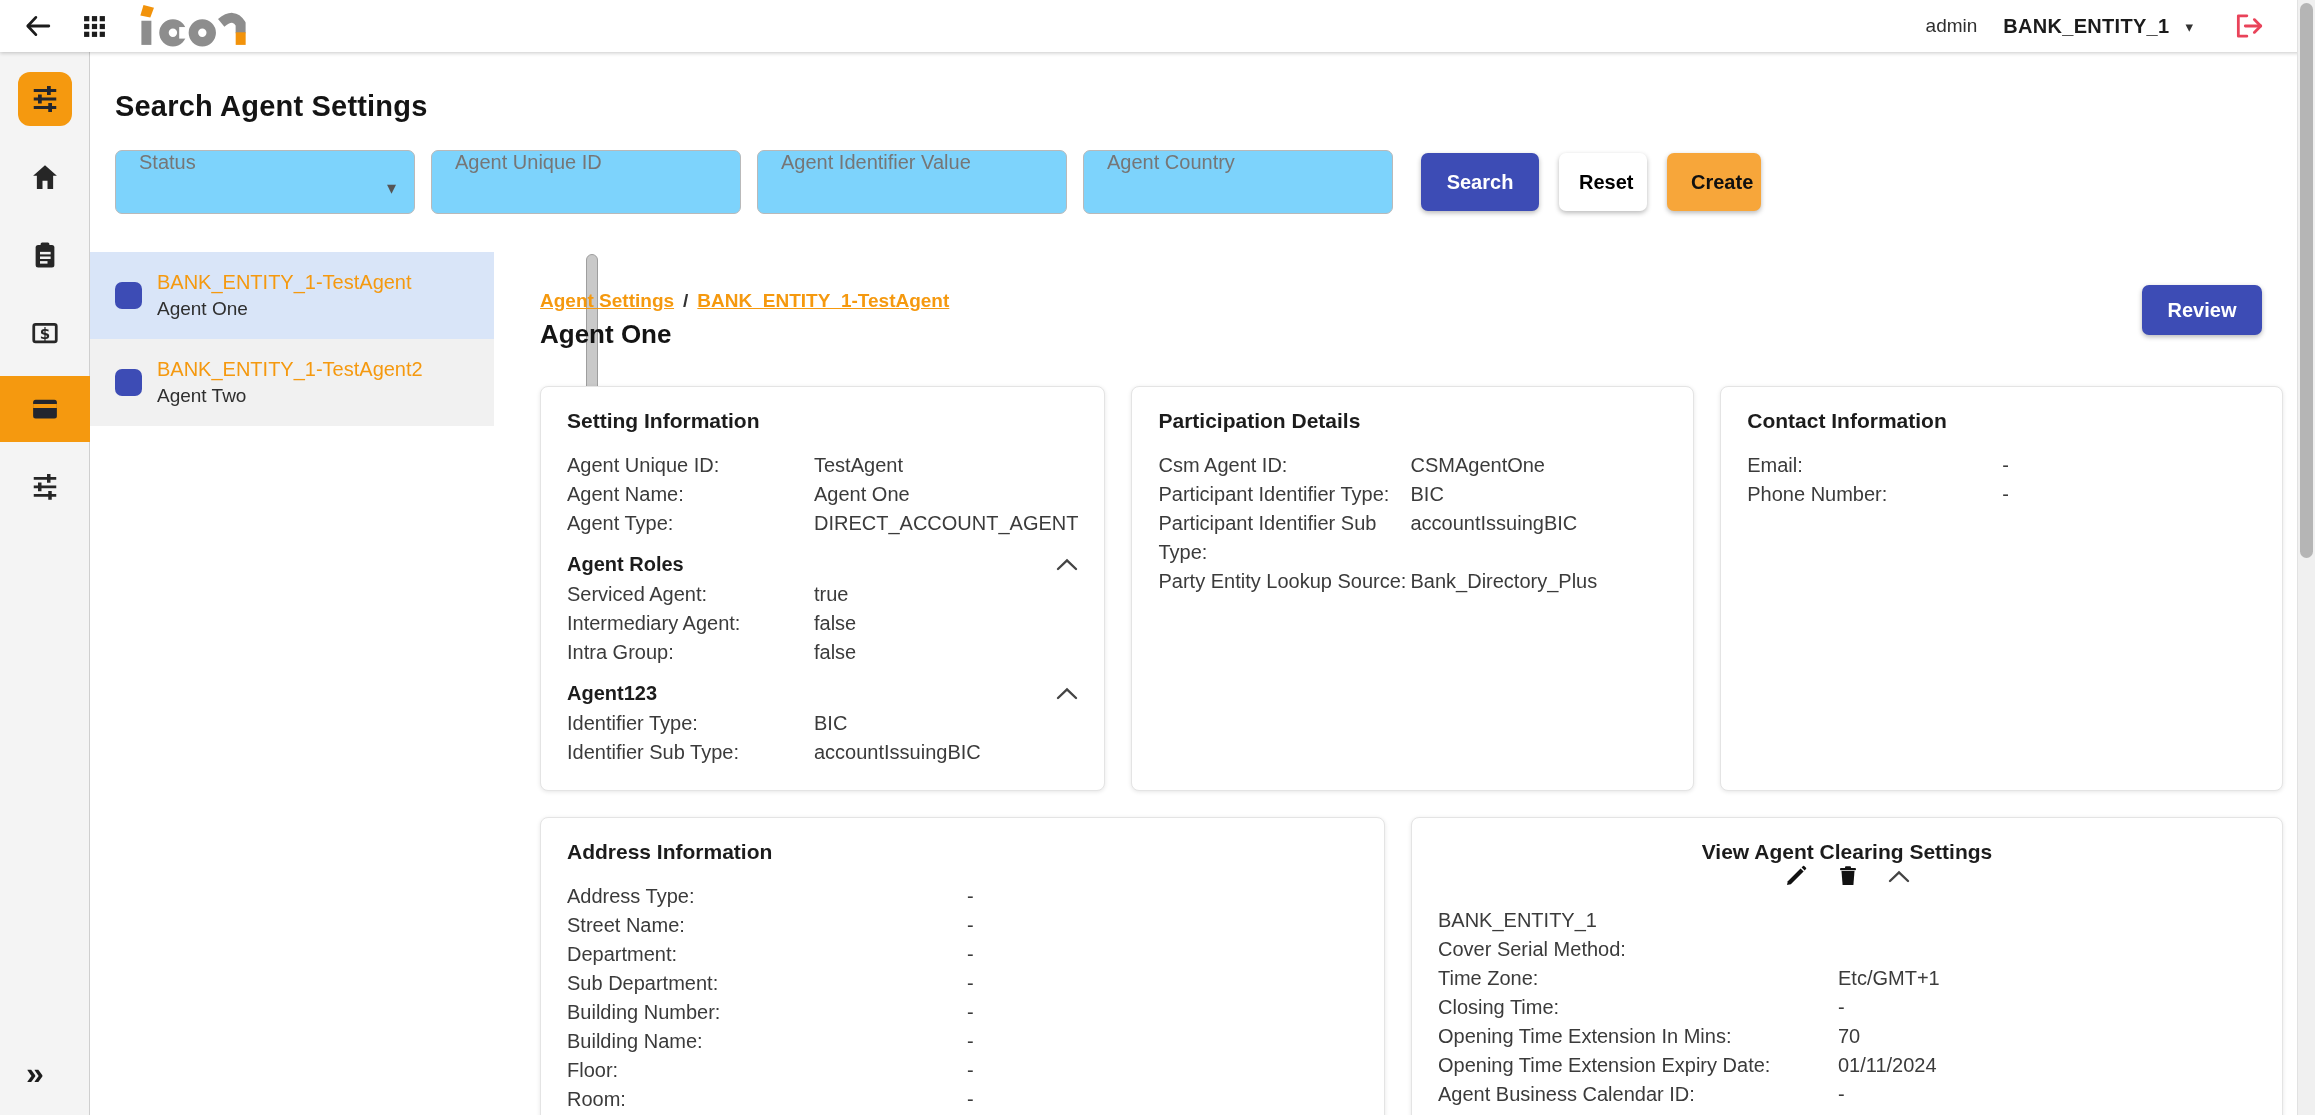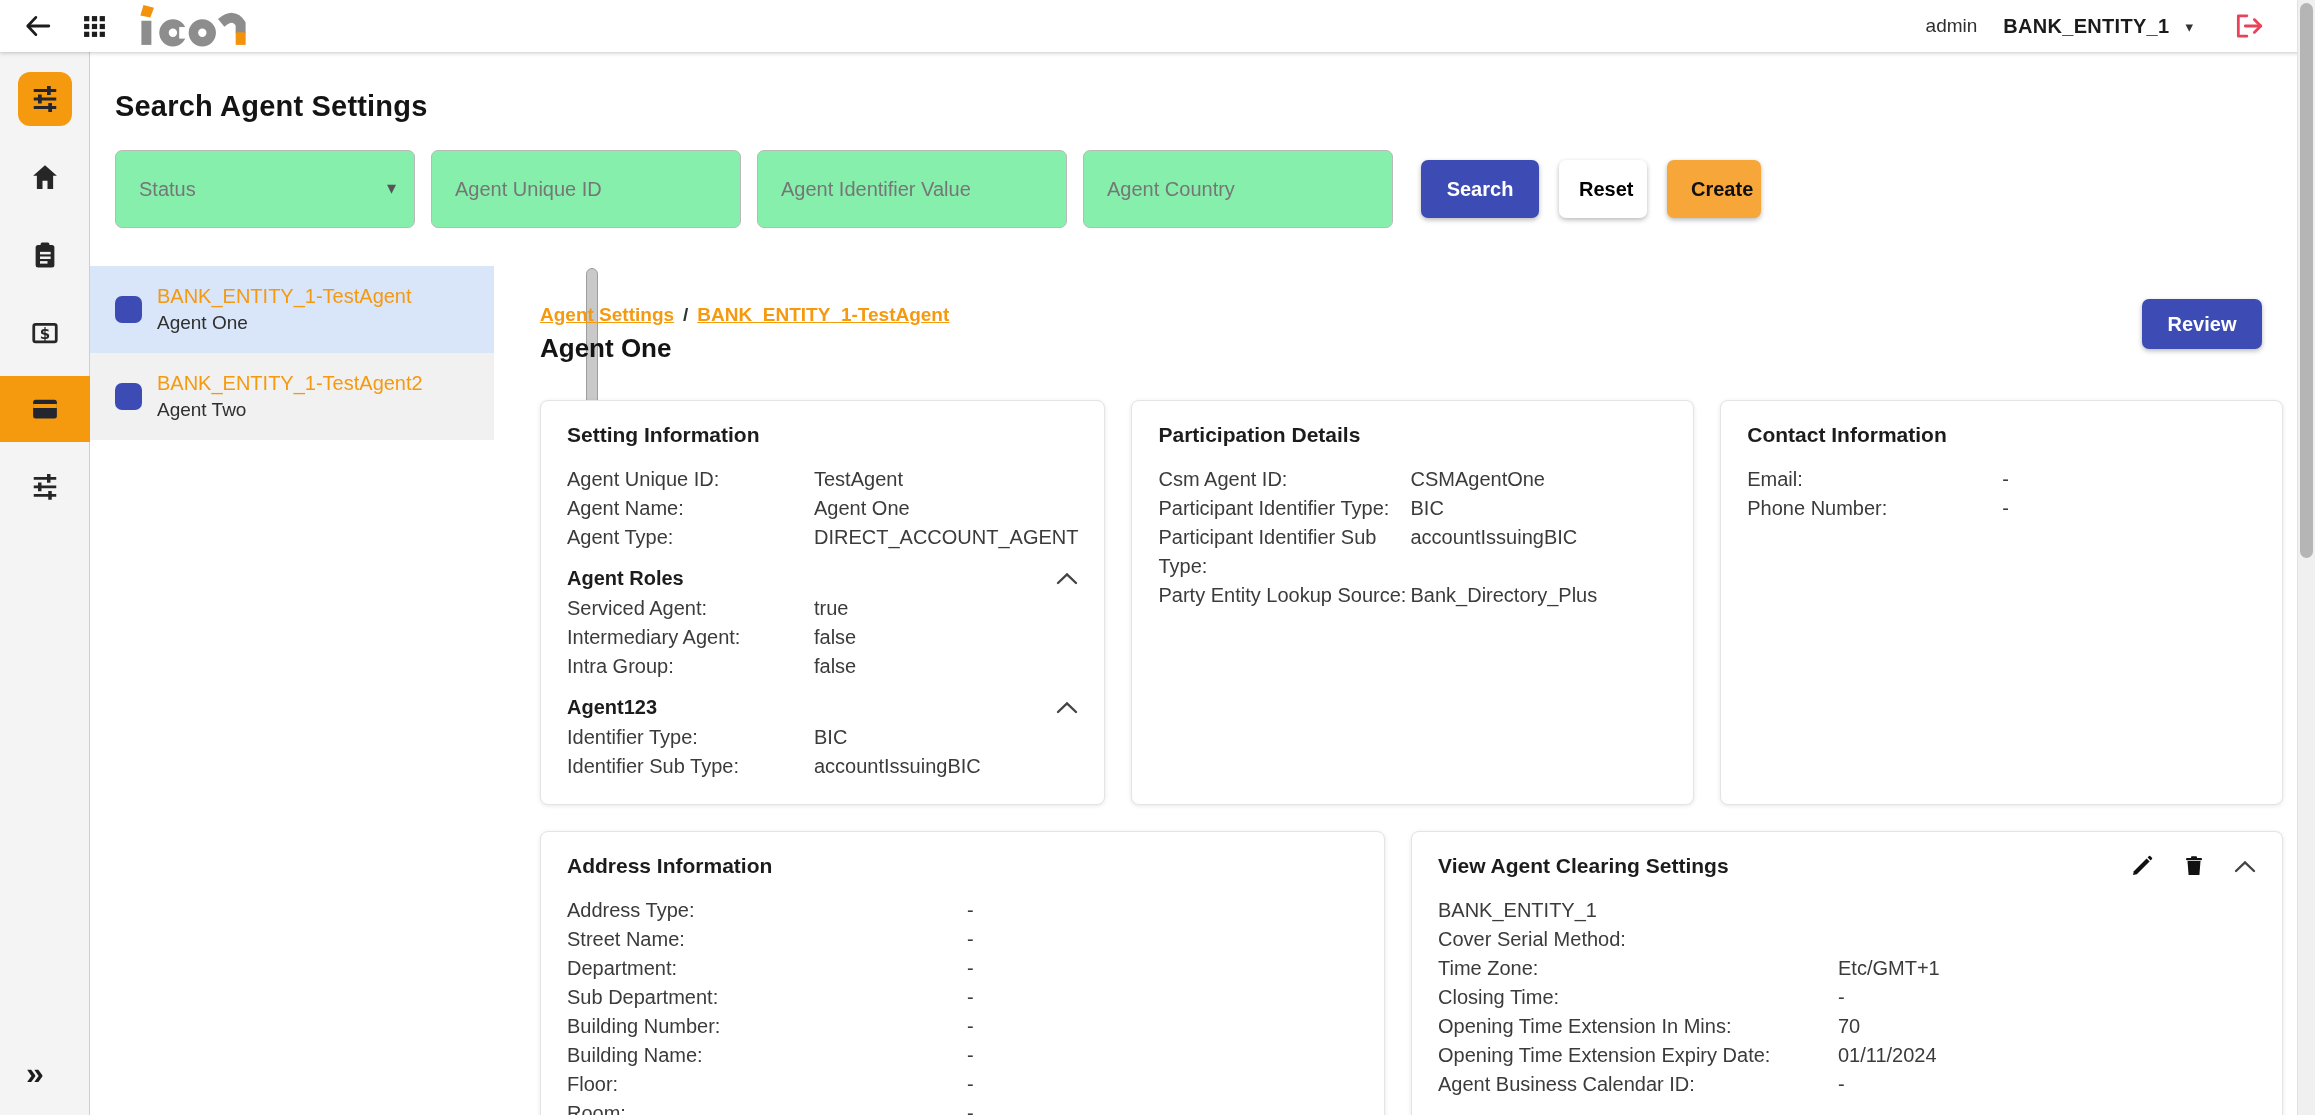--- a/index.html
+++ b/index.html
@@ -36,22 +36,22 @@
   .nav-item.square-active .sq { background:#f5990f; }
   .nav-item.band-active { background:#f5990f; margin-top:10px; }
   .sidebar-expand { position:absolute; bottom:26px; left:26px; font-size:32px; font-weight:bold;
     color:#1d1d1d; cursor:pointer; line-height:1; }
 
   
   .content { position:absolute; top:52px; left:90px; width:2207px; height:1063px; background:#fff; }
   .page-title { font-size:29px; font-weight:bold; color:#141414; margin:38px 0 0 25px; letter-spacing:.2px; }
 
   .filters { display:flex; align-items:center; gap:16px; margin:27px 25px 0 25px; }
-  .field { position:relative; height:78px; border:1px solid #b9b9b9; border-radius:7px;
-    background:#86efac; display:flex; align-items:center; }
+  .field { position:relative; height:64px; border:1px solid #b9b9b9; border-radius:7px;
+    background:#7dd3fc; display:flex; align-items:flex-start; }
   .field input { border:none; outline:none; background:transparent; width:100%;
     font-size:20px; color:#333; padding:0 20px 0 23px;
     font-family:"Liberation Sans","DejaVu Sans",sans-serif; }
   .field input::placeholder { color:#767676; opacity:1; }
   .f-status { width:300px; } .f-uid { width:310px; } .f-ident { width:310px; }
   .f-country { width:310px; } .f-date { width:340px; }
   .field .caret { position:absolute; right:18px; top:26px; font-size:18px; color:#555; }
   .field .cal { position:absolute; right:16px; top:24px; }
 
   .filter-buttons { display:flex; align-items:center; gap:20px; margin-left:12px; }
@@ -88,21 +88,21 @@
     font-family:"Liberation Sans","DejaVu Sans",sans-serif; }
 
   .cards-row { display:flex; gap:26px; margin-top:36px; }
   .cards-row.second { margin-top:26px; }
   .card { background:#fff; border:1px solid #e4e4e4; border-radius:8px;
     box-shadow:0 1px 4px rgba(0,0,0,.10); padding:22px 26px; }
   .card.c-equal { flex:1; height:405px; }
   .card.c-address { width:845px; height:340px; }
   .card.c-clearing { flex:1; height:340px; }
   .card-title { font-size:21px; font-weight:bold; color:#1c1c1c; }
-  .card-head { display:flex; align-items:center; justify-content:space-between; }
+  .card-head { display:flex; align-items:center; justify-content:space-between;flex-direction:column; }
   .card-head-icons { display:flex; align-items:center; gap:28px; }
   .crows { margin-top:18px; }
   .crow { display:flex; font-size:20px; color:#3b3b3b; line-height:29px; }
   .crow .lbl { flex-shrink:0; }
   .crow .val { flex:1; }
   .lw247 .lbl { width:247px; } .lw252 .lbl { width:252px; }
   .lw255 .lbl { width:255px; } .lw400 .lbl { width:400px; }
   .subhead { display:flex; align-items:center; justify-content:space-between;
     margin:15px 0 4px 0; font-size:20px; font-weight:bold; color:#1c1c1c; }
   .chev { cursor:pointer; display:flex; align-items:center; }

